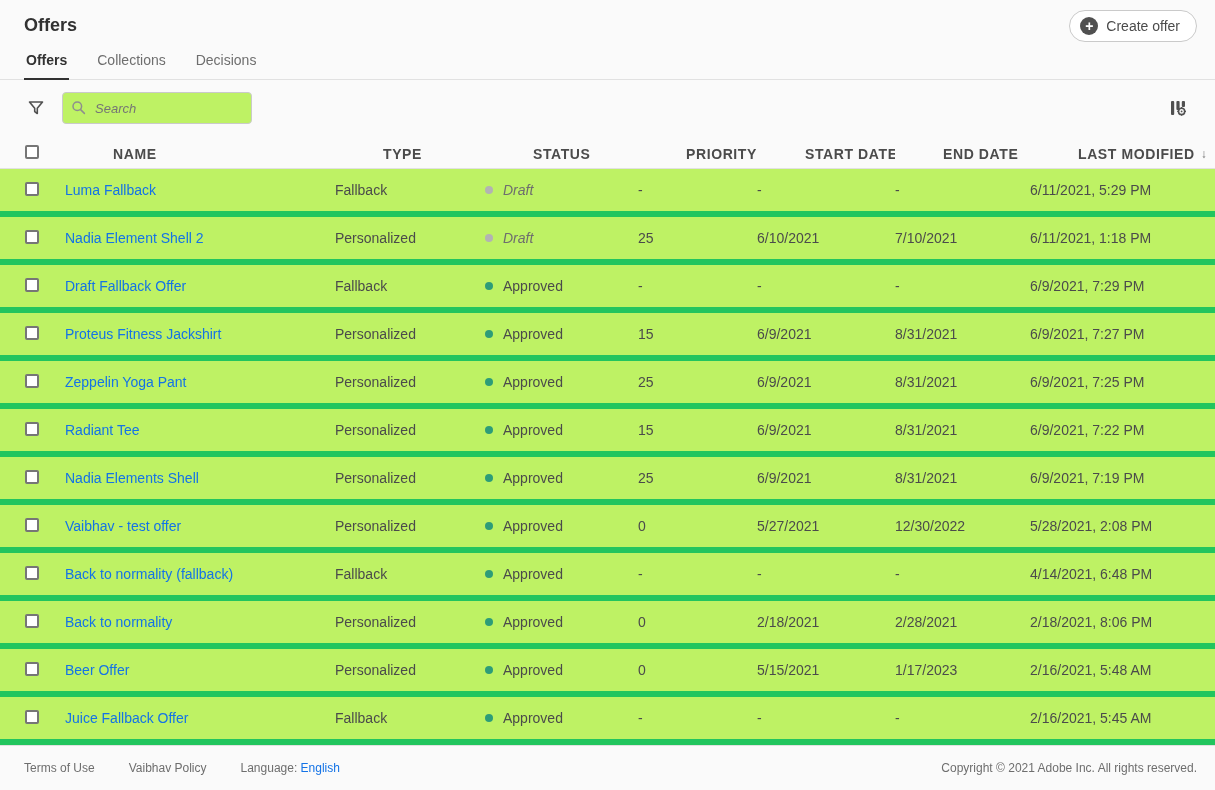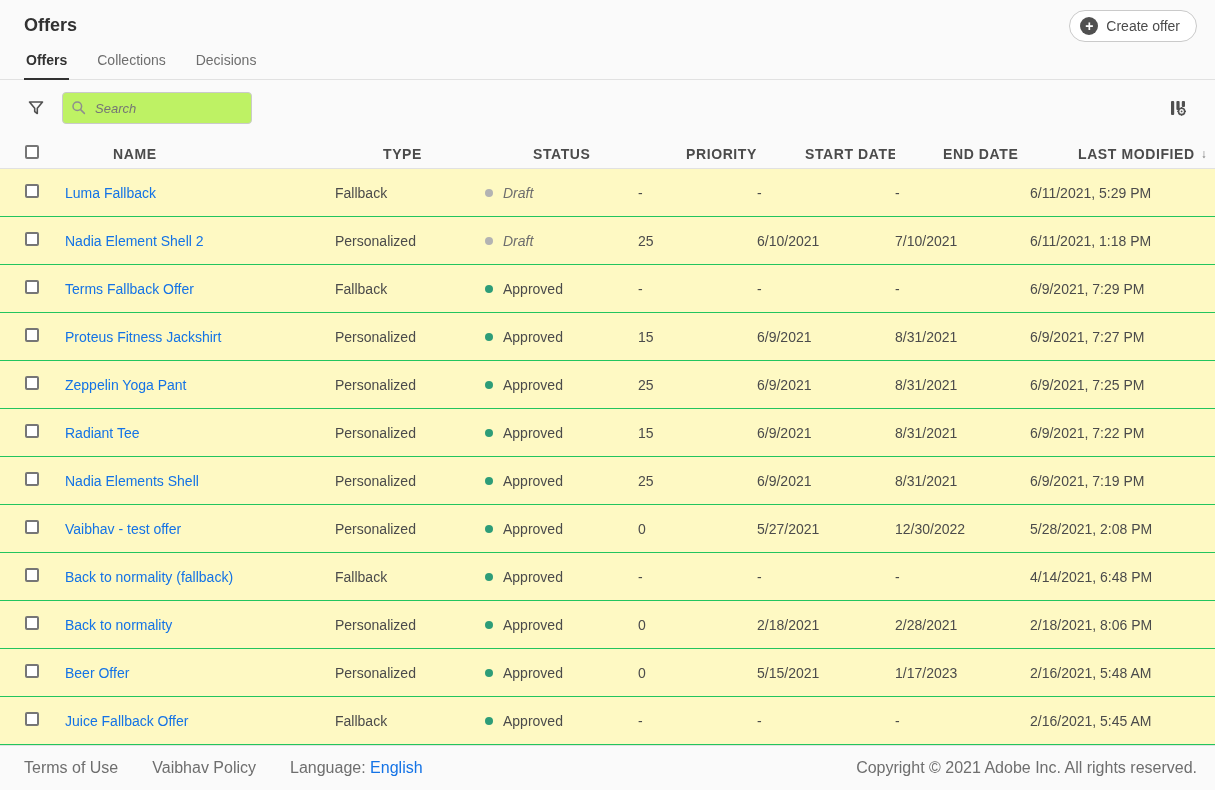--- a/index.html
+++ b/index.html
@@ -46,39 +46,39 @@
   
   .table-wrap { flex:1; margin-top:14px; }
   .grid-row {
     display:grid;
     grid-template-columns:65px 270px 150px 153px 119px 138px 135px 1fr;
     align-items:center;
   }
   .thead { height:30px; border-bottom:1px solid #e1e1e1; }
   .th { font-size:11px; font-weight:bold; letter-spacing:0.6px; color:#747474; text-transform:uppercase; cursor:pointer; display:flex; align-items:center; gap:6px;margin-left:48px; }
   .sort-arrow { font-size:12px; color:#747474; }
-  .trow { height:48px; background:#fef9c3; border-bottom:1px solid #22c55e; }
+  .trow { height:48px; background:#bef264; border-bottom:6px solid #22c55e; }
   .cell { font-size:14px; color:#4b4b4b; padding-right:10px; white-space:nowrap; overflow:hidden; text-overflow:ellipsis; }
   .cell-check { padding-left:25px; }
   .checkbox {
     display:inline-block; width:14px; height:14px;
     border:2px solid #767676; border-radius:2px; background:#fff; cursor:pointer;
   }
   .name-link { color:var(--link,#1473e6); text-decoration:none; cursor:pointer; }
   .status-cell { display:flex; align-items:center; gap:10px; }
   .dot { width:8px; height:8px; border-radius:50%; display:inline-block; flex:none; }
   .trow.approved .dot { background:var(--approved-dot,#2d9d78); }
   .trow.draft .dot { background:var(--draft-dot,#b3b3b3); }
   .trow.draft .status-label { font-style:italic; color:#6e6e6e; }
 
   
   .footer {
     height:45px; border-top:1px solid #e1e1e1; background:#fafafa;
     display:flex; align-items:center; padding:0 18px 0 24px;
-    font-size:16px; color:#6e6e6e;
+    font-size:12px; color:#6e6e6e;
   }
   .footer .f-left { display:flex; align-items:center; gap:34px; }
   .footer a { color:#6e6e6e; text-decoration:none; cursor:pointer; }
   .footer .lang a { color:var(--link,#1473e6); }
   .footer .f-right { margin-left:auto; color:#6e6e6e; }
 
   svg { display:block; }
 </style>
 </head>
 <body>
@@ -182,21 +182,21 @@
       <span class="status-label">Draft</span>
     </div>
     <div class="cell">25</div>
     <div class="cell">6/10/2021</div>
     <div class="cell">7/10/2021</div>
     <div class="cell">6/11/2021, 1:18 PM</div>
   </div>
 
   <div class="grid-row trow approved">
     <div class="cell cell-check"><span class="checkbox"></span></div>
-    <div class="cell"><a class="name-link">Terms Fallback Offer</a></div>
+    <div class="cell"><a class="name-link">Draft Fallback Offer</a></div>
     <div class="cell">Fallback</div>
     <div class="cell status-cell">
       <span class="dot"></span>
       <span class="status-label">Approved</span>
     </div>
     <div class="cell">-</div>
     <div class="cell">-</div>
     <div class="cell">-</div>
     <div class="cell">6/9/2021, 7:29 PM</div>
   </div>

